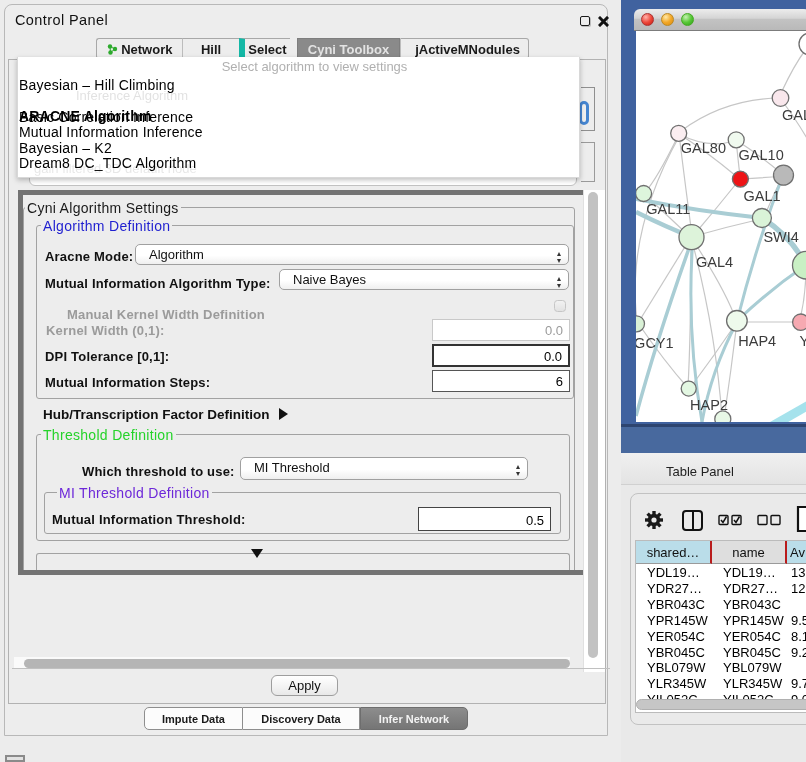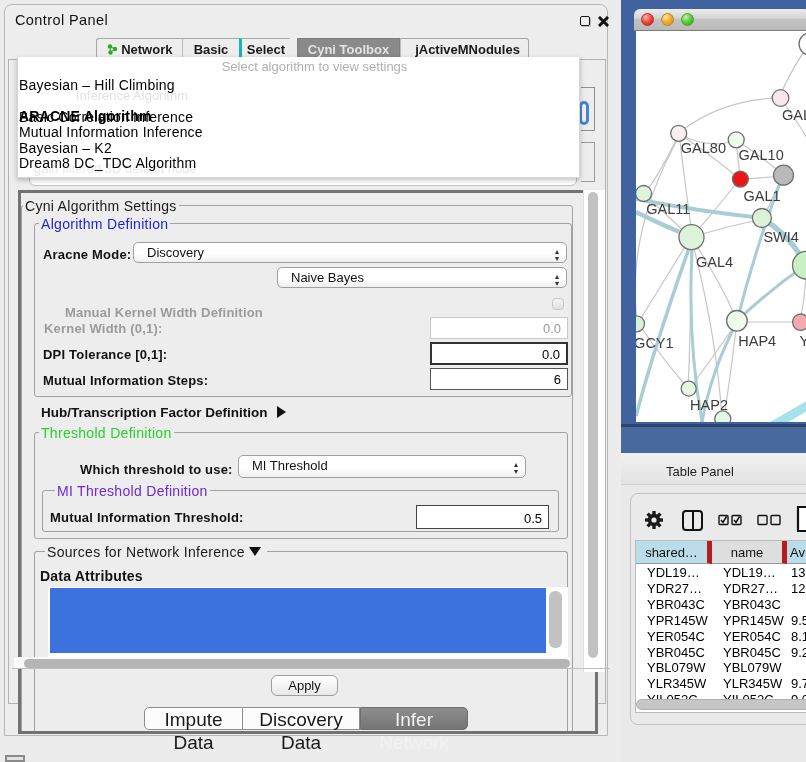--- a/index.html
+++ b/index.html
@@ -20,38 +20,38 @@
 #netcanvas{left:2px;top:22px;width:174px;height:391px;background:#fff;overflow:hidden;}
 #netshadow{left:621px;top:424px;width:185px;height:3px;background:#2e4570;}
 #tablebar{left:621px;top:453px;width:185px;height:32px;
   background:linear-gradient(#f0f0f0,#e3e3e3);border-bottom:1px solid #d0d0d0;}
 #tablebar span{position:absolute;left:15px;top:11px;font-size:13px;color:#222;margin-left:30px;}
 #tablearea{left:621px;top:485px;width:185px;height:277px;background:#e9e9e9;}
 #tcont{left:9px;top:8px;width:200px;height:232px;background:#eaeaea;
   border:1px solid #c2c2c2;border-radius:8px 0 0 8px;}
 
 #tbl{left:4px;top:46px;width:200px;height:173px;background:#fff;border:1px solid #bbb;border-right:none;overflow:hidden;}
-.hc{position:absolute;top:0;height:23px;border-right:5px solid #b91c1c;border-bottom:1px solid #9a9a9a;
+.hc{position:absolute;top:0;height:23px;border-right:2px solid #b91c1c;border-bottom:1px solid #9a9a9a;
   font-size:13px;color:#111;text-align:center;line-height:23px;}
 .rowt{position:absolute;font-size:13px;color:#000;white-space:nowrap;}
 #hsc{left:5px;top:205px;width:195px;height:11px;border-radius:6px;background:#c6c6c6;border:1px solid #b0b0b0;}
 
 #cp{left:4px;top:4px;width:604px;height:732px;background:#ededed;
   border:1px solid #b8b8b8;border-radius:8px 8px 0 0;}
 #cptitle{left:0;top:0;width:100%;height:29px;}
 #cptitle .t{position:absolute;left:10px;top:7px;font-size:14.5px;letter-spacing:0.4px;color:#111;}
 #ic-sq{left:575px;top:11px;width:9.5px;height:9.5px;border:1.6px solid #1a1a1a;border-radius:2px;box-shadow:1px 1px 0 #bbb;}
 #ic-x{left:593px;top:11px;}
 
 .tab{position:absolute;top:33px;height:21px;font-size:13px;font-weight:bold;color:#1a1a1a;
   line-height:21px;text-align:center;background:#ededed;border-top:1px solid #a8a8a8;border-bottom:1px solid #a8a8a8;}
 
 #content{left:3px;top:54px;width:598px;height:645px;border:1px solid #b2b2b2;background:#ededed;}
 
-#spane{left:9px;top:130px;width:580px;height:544px;border:3px solid #737373;background:#ededed;overflow:hidden;}
+#spane{left:9px;top:130px;width:580px;height:385px;border:5px solid #737373;background:#ededed;overflow:hidden;}
 .group{position:absolute;border:1px solid #a2a2a2;border-radius:3px;}
 .glabel{position:absolute;top:-8px;font-size:14px;letter-spacing:0.3px;background:#ededed;padding:0 2px;white-space:nowrap;}
 .flabel{position:absolute;font-size:13px;letter-spacing:0.2px;font-weight:bold;color:#111;white-space:nowrap;}
 .dis{color:#9b9b9b !important;}
 .combo{position:absolute;background:linear-gradient(#ffffff 55%,#efefef);border:1px solid #a0a0a0;border-radius:5px;
   font-size:13px;color:#111;}
 .combo span{position:absolute;left:13px;top:2px;}
 .arr{position:absolute;right:7px;}
 .au{width:0;height:0;border-left:2.5px solid transparent;border-right:2.5px solid transparent;border-bottom:4.5px solid #333;position:absolute;top:5px;right:0;}
 .ad{width:0;height:0;border-left:2.5px solid transparent;border-right:2.5px solid transparent;border-top:4.5px solid #333;position:absolute;top:12px;right:0;}
@@ -61,21 +61,21 @@
 #vsb{left:574px;top:130px;width:22px;height:482px;background:#fff;border-left:1px solid #e0e0e0;}
 #vsb .th{position:absolute;left:4px;top:2px;width:10px;height:466px;border-radius:6px;background:#c2c2c2;}
 #hsb{left:5px;top:597px;width:556px;height:12px;background:#fafafa;}
 #hsb .th{position:absolute;left:10px;top:1.5px;width:546px;height:9px;border-radius:5px;background:#b5b5b5;}
 
 #applyrow{left:3px;top:608px;width:598px;height:33px;border-top:1px solid #c0c0c0;}
 #applybtn{left:259px;top:6px;width:67px;height:21px;border:1px solid #9e9e9e;border-radius:6px;
   background:linear-gradient(#ffffff,#f2f2f2 60%,#e8e8e8);font-size:13px;text-align:center;line-height:20px;color:#111;}
 
 #seg{left:139px;top:702px;height:23px;width:324px;}
-.segi{position:absolute;top:0;height:23px;font-size:19px;font-weight:normal;line-height:23px;text-align:center;
+.segi{position:absolute;top:0;height:23px;font-size:11px;font-weight:bold;line-height:23px;text-align:center;
   border:1px solid #8e8e8e;background:#fcfcfc;color:#1a1a1a;}
 
 #popup{left:17px;top:57px;width:563px;height:121px;background:#fff;
   border:1px solid #d8d8d8;border-top:none;box-shadow:0 2px 5px rgba(0,0,0,0.25);}
 .pi{position:absolute;left:1px;font-size:14px;letter-spacing:0.2px;color:#000;white-space:nowrap;}
 #bl-sq{left:5px;top:755px;width:20px;height:7px;border:2px solid #8a8a8a;background:#e2e2e2;}
 </style>
 </head>
 <body>
 <div id="stage">
@@ -230,48 +230,49 @@
     </div>
 
     <div class="tab" style="left:91px;width:86px;border-left:1px solid #a8a8a8;border-radius:3px 0 0 3px;">
       <svg width="11" height="11" style="vertical-align:-1px">
           <circle cx="3" cy="2.5" r="2.2" fill="#2daa2d"></circle>
           <circle cx="8" cy="5" r="2.2" fill="#2daa2d"></circle>
           <circle cx="3.5" cy="8.5" r="2.2" fill="#2daa2d"></circle>
           <path d="M3 2.5 8 5 3.5 8.5z" fill="none" stroke="#2daa2d" stroke-width="1"></path>
         </svg>
       Network</div>
-    <div class="tab" style="left:177px;width:57px;border-left:1px solid #bcbcbc;">Basic</div>
-    <div class="tab" style="left:234px;width:51px;border-left:3px solid #14b8a6;">Select</div>
+    <div class="tab" style="left:177px;width:57px;border-left:1px solid #bcbcbc;">Hill</div>
+    <div class="tab" style="left:234px;width:51px;border-left:6px solid #14b8a6;">Select</div>
     <div class="tab" style="left:292px;width:103px;background:#8a8a8a;color:#e3e3e3;border:1px solid #7e7e7e;">Cyni Toolbox</div>
     <div class="tab" style="left:395px;width:129px;border-left:1px solid #bcbcbc;border-right:1px solid #a8a8a8;border-radius:0 3px 3px 0;text-indent:6px;">jActiveMNodules</div>
 
     <div class="abs" id="content">
 
       <div class="abs" style="left:572px;top:27px;width:14px;height:44px;border:1px solid #8f8f8f;border-left:none;background:#ededed;"></div>
       <div class="abs" style="left:570px;top:41px;width:10px;height:24px;border:3px solid #4585d0;border-radius:6px;background:#f0f0f0;"></div>
       <div class="abs" style="left:572px;top:82px;width:14px;height:40px;border:1px solid #9a9a9a;border-left:none;background:#ededed;"></div>
 
       <div class="abs" style="left:20px;top:116px;width:548px;height:10px;background:#fff;border:1px solid #c2c2c2;border-radius:0 0 6px 6px;"></div>
 
       <div class="abs" id="spane">
 
         <div class="group" style="left:0px;top:12px;width:552px;height:580px;">
           <span class="glabel" style="left:1px;color:#1a1a1a;">Cyni Algorithm Settings</span>
 
           <div class="group" style="left:12px;top:17px;width:538px;height:174px;">
             <span class="glabel" style="left:4px;color:#1f1fd0;">Algorithm Definition</span>
             <span class="flabel" style="left:8px;top:23px;">Aracne Mode:</span>
             <div class="combo" style="left:98px;top:18px;width:434px;height:21px;">
-                <span>Discovery</span>
+                <span>Algorithm</span>
                 <span class="arr">
                   <i class="au"></i>
                   <i class="ad"></i>
                 </span>
               </div>
+            <span class="flabel" style="left:8px;top:50px;">Mutual Information Algorithm Type:</span>
             <div class="combo" style="left:242px;top:43px;width:290px;height:21px;">
                 <span>Naive Bayes</span>
                 <span class="arr">
                   <i class="au"></i>
                   <i class="ad"></i>
                 </span>
               </div>
             <span class="flabel dis" style="left:9px;top:81px;margin-left:21px;">Manual Kernel Width Definition</span>
             <div class="abs" style="left:517px;top:74px;width:12px;height:12px;background:linear-gradient(#f2f2f2,#e2e2e2);border:1px solid #c6c6c6;border-radius:3.5px;"></div>
             <span class="flabel dis" style="left:9px;top:97px;">Kernel Width (0,1):</span>
@@ -305,21 +306,20 @@
             <div class="group" style="left:7px;top:57px;width:517px;height:42px;">
               <span class="glabel" style="left:12px;color:#6d28d9;">MI Threshold Definition</span>
               <span class="flabel" style="left:7px;top:19px;">Mutual Information Threshold:</span>
               <div class="tfield" style="left:373px;top:14px;width:133px;height:24px;border:1px solid #444;">
                   <span style="top:5px;">0.5</span>
                 </div>
             </div>
           </div>
 
           <div class="group" style="left:12px;top:345px;width:534px;height:227px;border-bottom:none;border-radius:3px 3px 0 0;">
-            <span class="glabel" style="left:10px;color:#1a1a1a;padding:0 22px 0 2px;">Sources for Network Inference</span>
             <div class="abs" style="left:214px;top:-5px;width:0;height:0;border-left:6.5px solid transparent;border-right:6.5px solid transparent;border-top:9px solid #111;"></div>
             <span class="flabel" style="left:5px;top:16px;font-size:14px;">Data Attributes</span>
 
             <div class="abs" style="left:13px;top:35px;width:520px;height:73px;background:#fff;overflow:hidden;">
               <div class="abs" style="left:2px;top:1px;width:496px;height:65px;background:#3b72de;"></div>
               <div class="abs" style="left:501px;top:4px;width:13px;height:57px;border-radius:6px;background:#c2c2c2;"></div>
             </div>
           </div>
         </div>
       </div>

